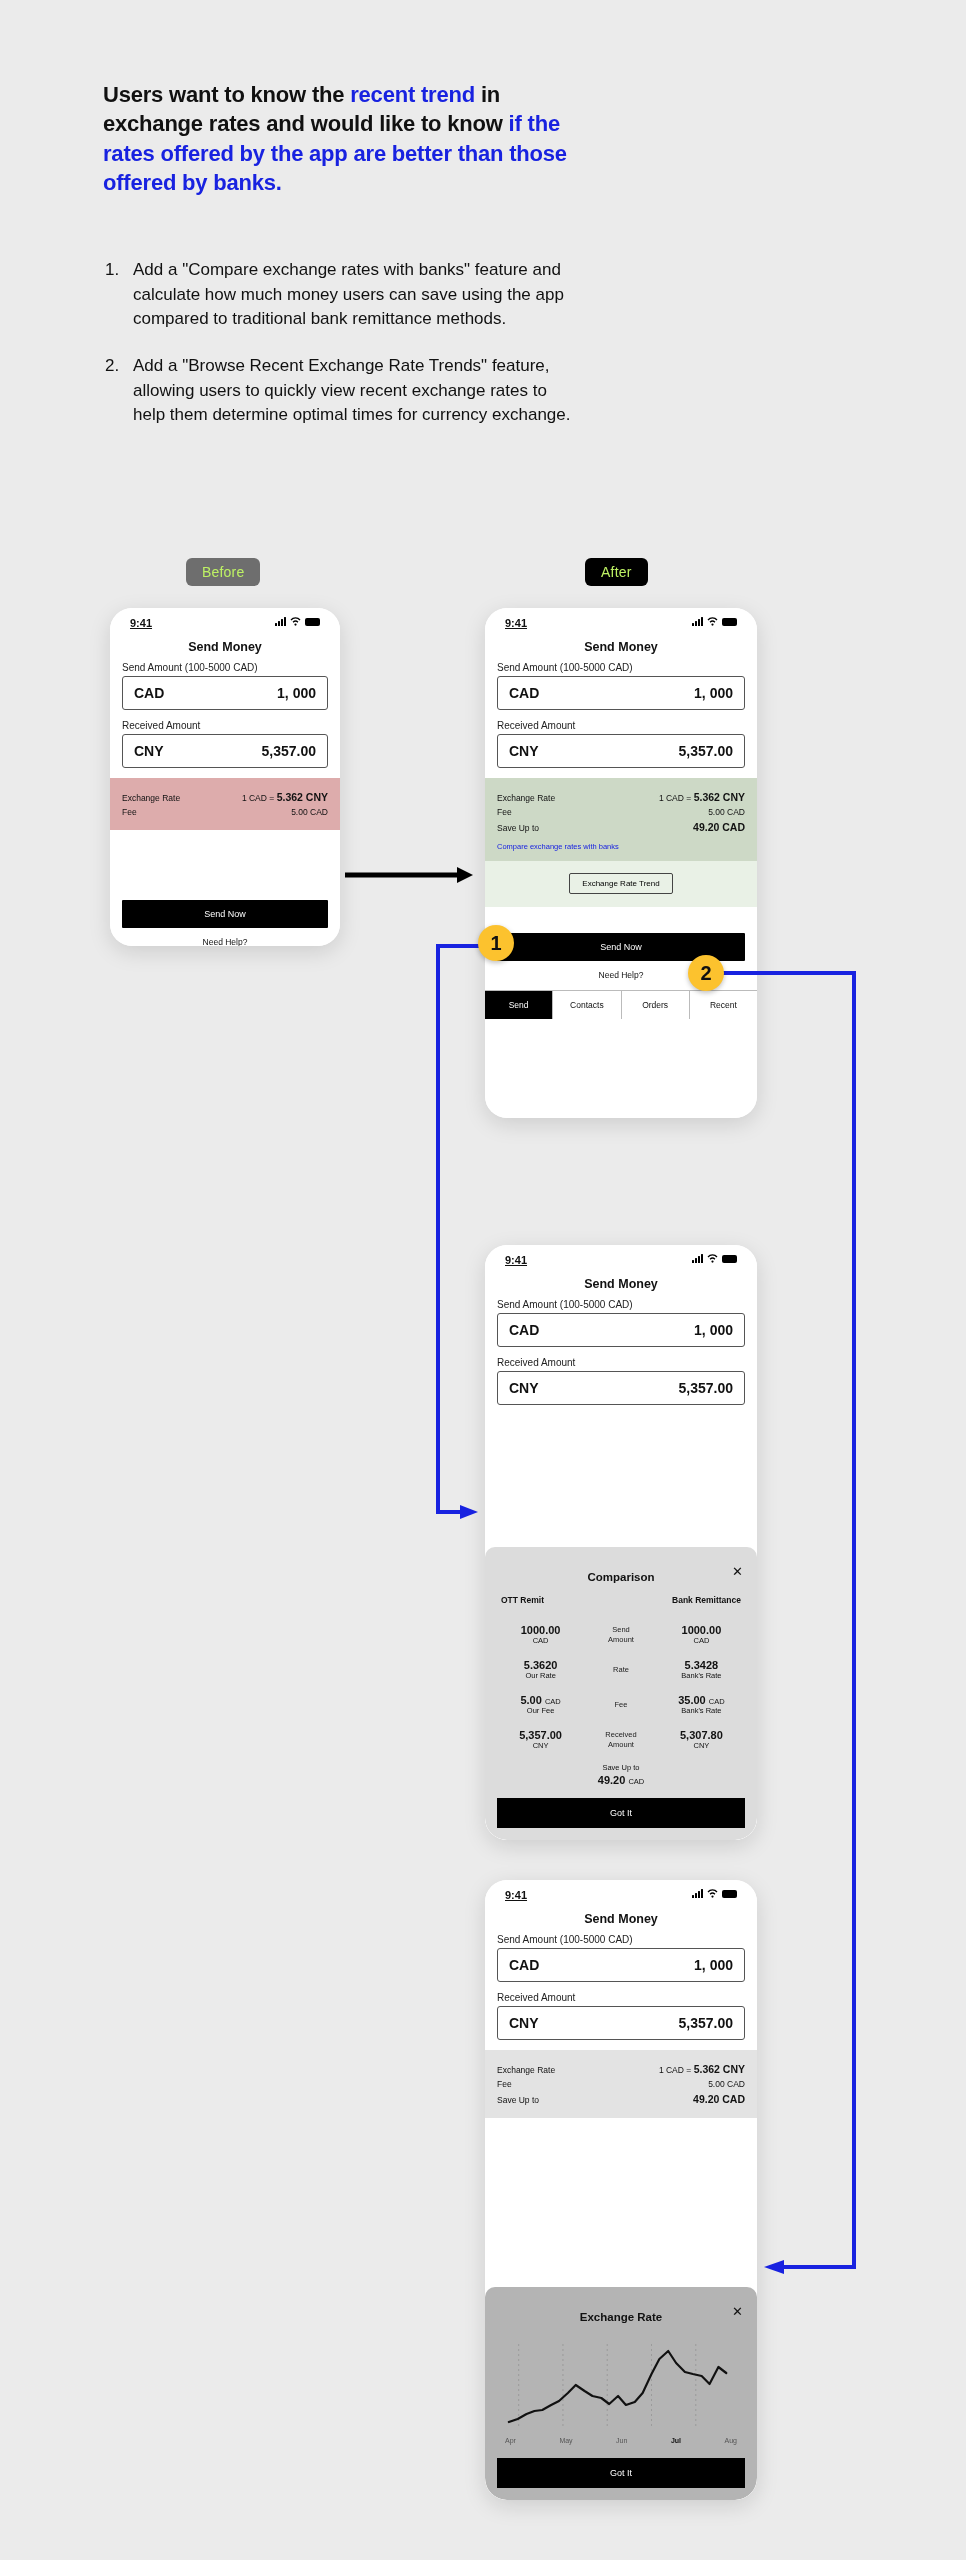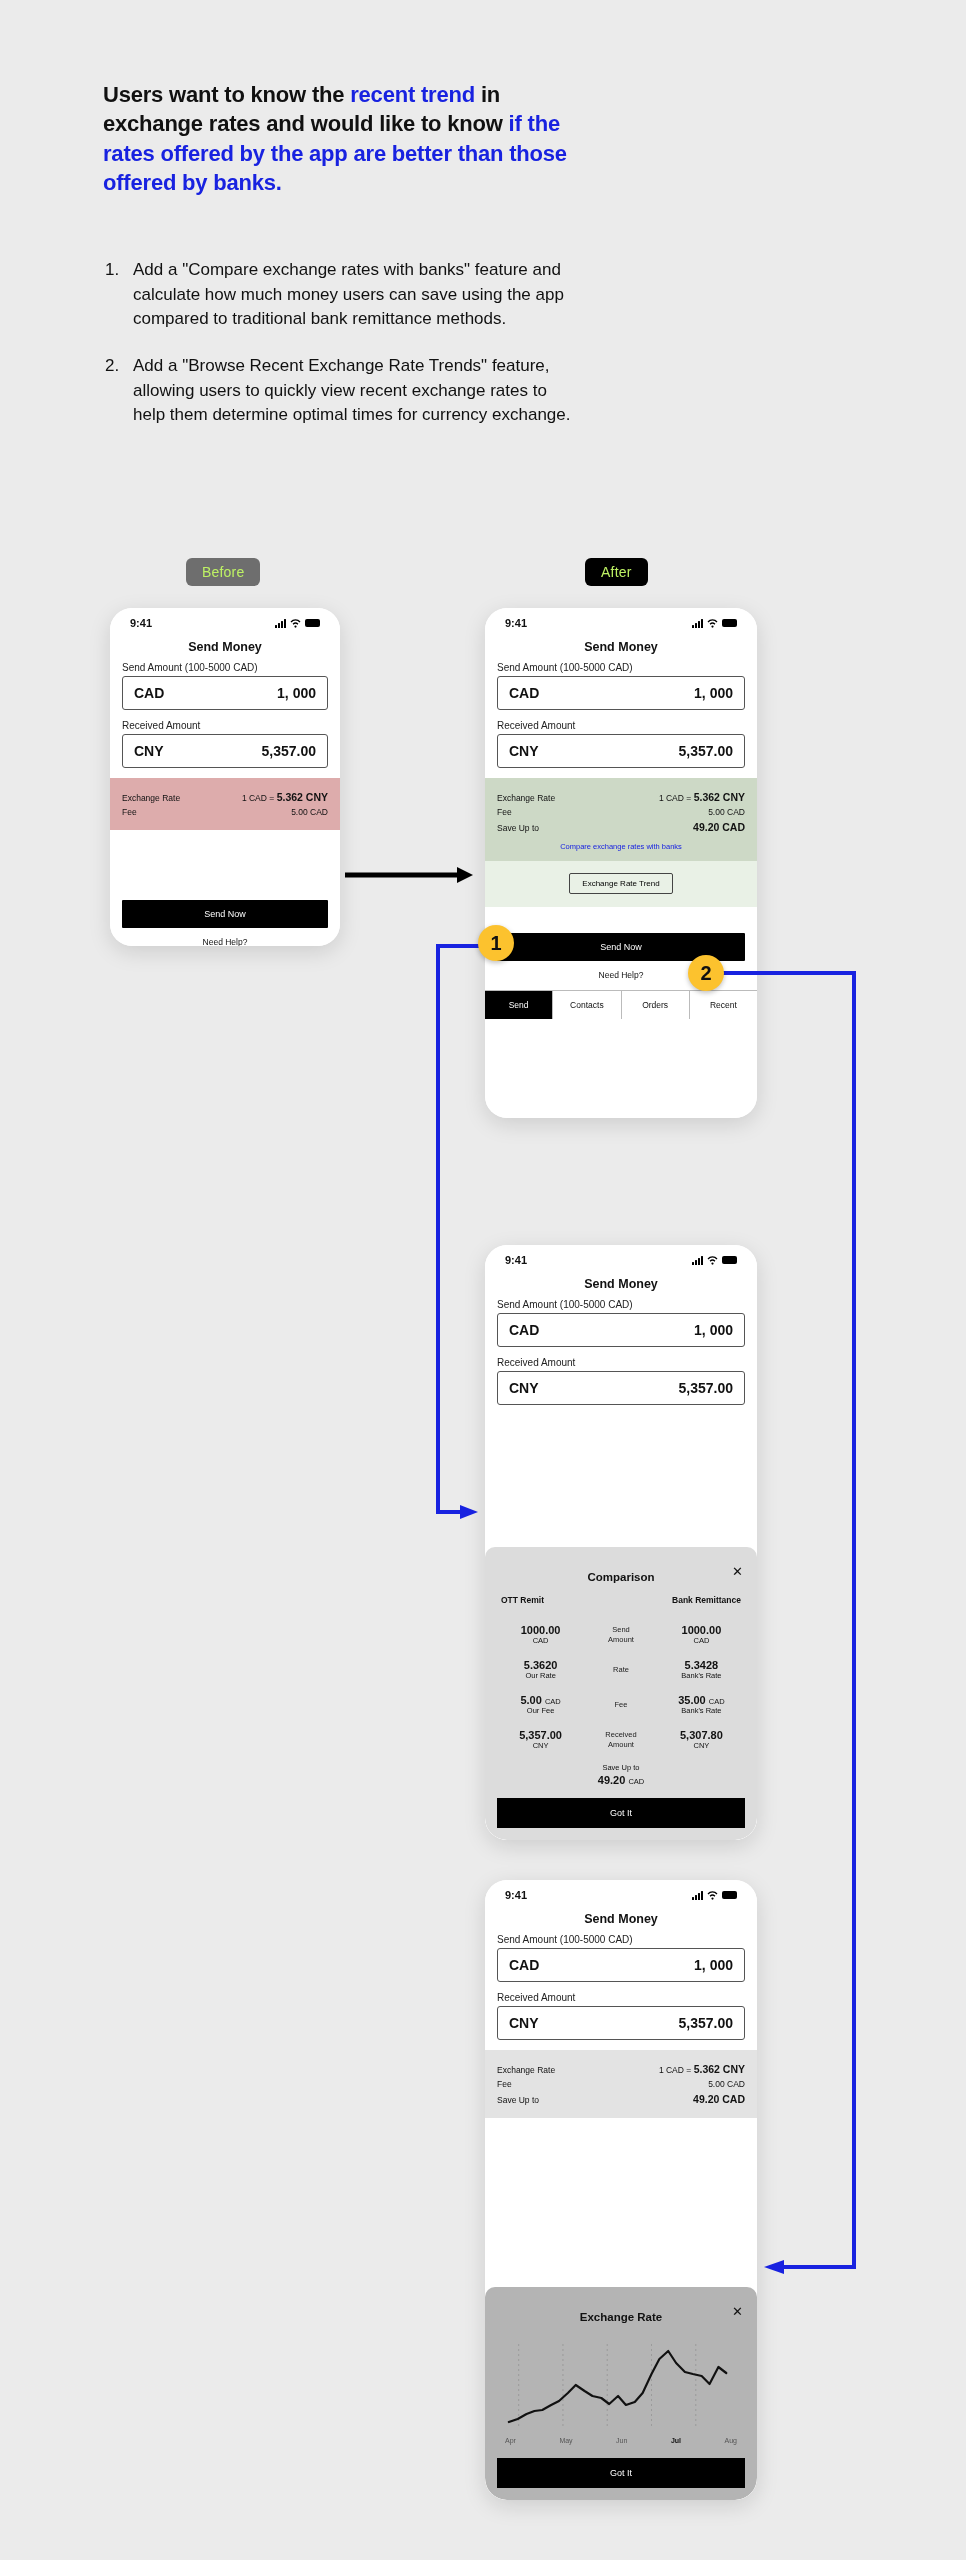--- a/index.html
+++ b/index.html
@@ -42,22 +42,22 @@
   }
   .phone-before { left: 110px; top: 608px; width: 230px; height: 338px; }
   .phone-after  { left: 485px; top: 608px; width: 272px; height: 510px; }
   .phone-cmp    { left: 485px; top: 1245px; width: 272px; height: 595px; }
   .phone-trend  { left: 485px; top: 1880px; width: 272px; height: 620px; }
 
   .screen { position: relative; width: 100%; height: 100%; background: #fff; }
 
   
   .statusbar {
-    display: flex; align-items: center; justify-content: space-between;
-    padding: 9px 20px 2px 20px; font-size: 11px; font-weight: bold;
+    display: flex; align-items: flex-start; justify-content: space-between;
+    padding: 9px 20px 2px 20px; font-size: 11px; font-weight: bold; text-decoration: underline;
   }
   .sb-icons { display: flex; align-items: center; gap: 4px; }
   .bars { display: flex; align-items: flex-end; gap: 1px; height: 9px; }
   .bars i { display: block; width: 2px; background: #000; border-radius: .5px; }
   .bars i:nth-child(1){height:3px}.bars i:nth-child(2){height:5px}
   .bars i:nth-child(3){height:7px}.bars i:nth-child(4){height:9px}
   .batt { width: 15px; height: 8px; background: #000; border-radius: 2px; }
 
   .scr-title { text-align: center; font-size: 12.5px; font-weight: bold; padding: 9px 0 8px; }
   .fld-label { font-size: 10px; padding: 0 12px 3px; color: #222; }
@@ -71,21 +71,21 @@
 
   
   .rateblock { padding: 9px 12px 9px; }
   .rateblock.pink  { background: #ddacac; }
   .rateblock.green { background: #cdd9c6; }
   .rate-row { display: flex; justify-content: space-between; align-items: baseline; margin: 4px 0; }
   .rate-row .k { font-size: 8.5px; }
   .rate-row .v { font-size: 8.5px; }
   .rate-row .v b { font-size: 10.5px; }
   .rate-row.save .v { font-size: 10.5px; font-weight: bold; }
-  .cmp-link { color: #1822e0; font-size: 7.5px; text-align: center; padding: 5px 0 1px; }
+  .cmp-link { color: #1822e0; font-size: 7.5px; padding: 5px 0 1px; }
 
   .trendzone { background: #e9f1e6; padding: 11px 16px 13px; text-align: center; }
   .trend-btn {
     display: inline-block; border: 1px solid #444; background: transparent;
     font-size: 8px; padding: 5px 12px; border-radius: 2px; font-family: inherit;
   }
 
   .spacer-white { background: #fff; }
 
   .sendnow {

